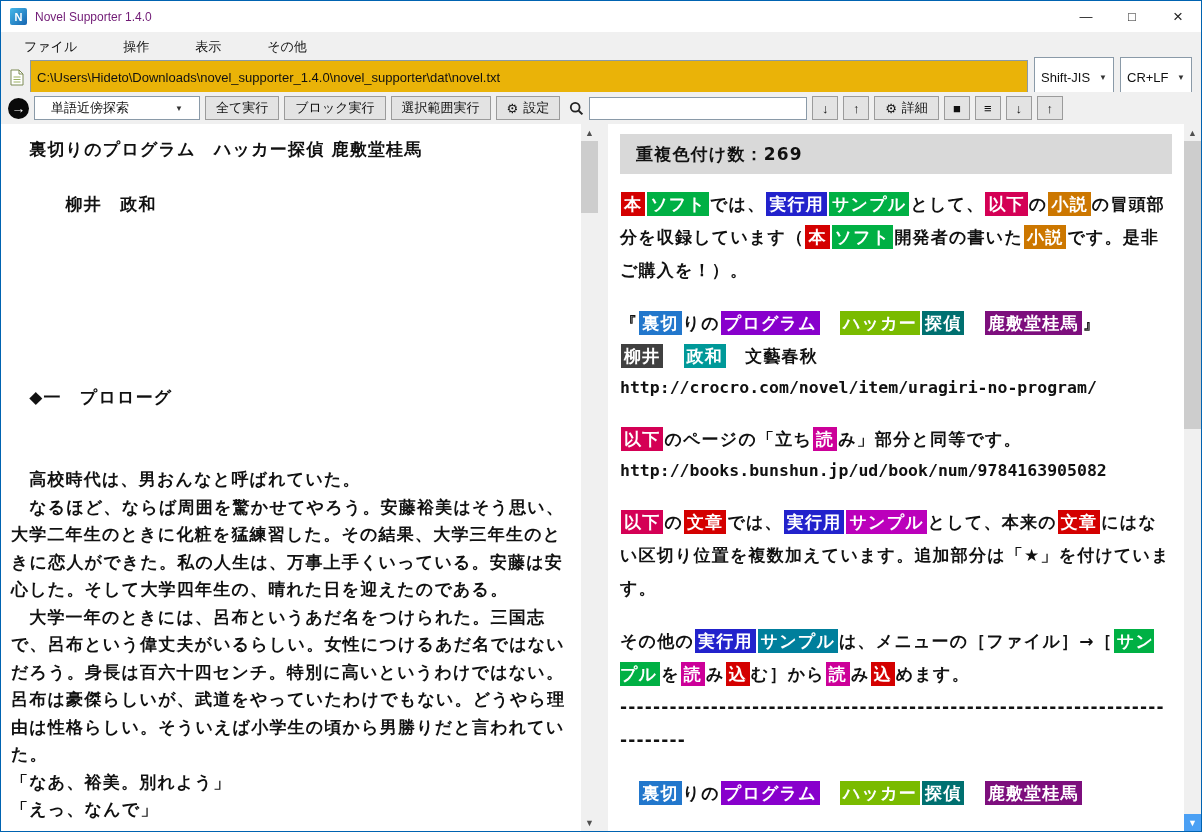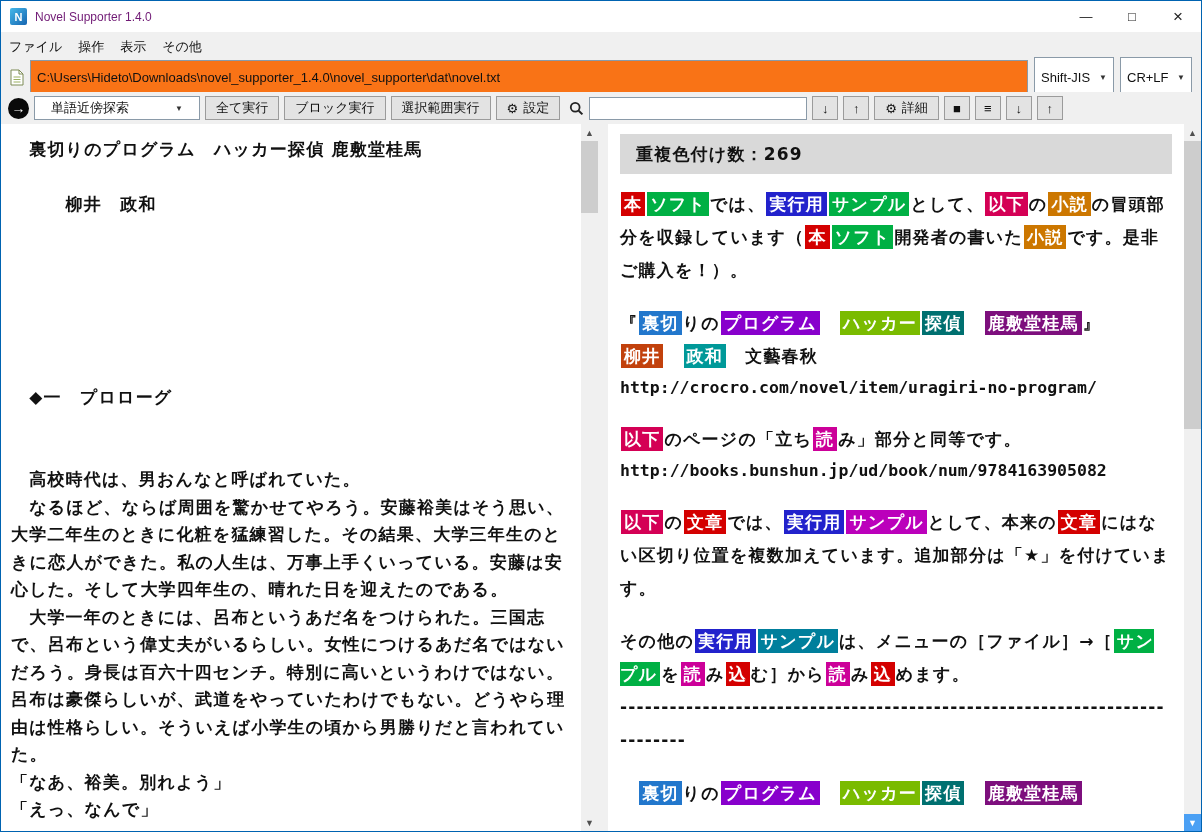--- a/index.html
+++ b/index.html
@@ -14,26 +14,26 @@
               color: #fff; font-size: 11px; font-weight: bold;
               display: flex; align-items: center; justify-content: center; }
   .title-text { margin-left: 8px; font-size: 12px; color: #701a75; flex: 1; }
   .win-controls { display: flex; height: 100%; }
   .win-btn { width: 46px; height: 100%; display: flex; align-items: center; justify-content: center;
              font-size: 13px; color: #222; }
   .win-btn.close { font-size: 17px; }
 
   
   .menubar { height: 30px; flex: none; background: #f0f0f0; display: flex; align-items: center; font-size: 13px; }
-  .menu-item { padding: 0 8px; height: 100%; display: flex; align-items: center; color: #111; cursor: default; font-family: Liberation Serif, serif; }
+  .menu-item { padding: 0 23px; height: 100%; display: flex; align-items: center; color: #111; cursor: default; font-family: Liberation Serif, serif; }
 
   
   .pathbar { height: 30px; flex: none; background: #f0f0f0; display: flex; align-items: center; gap: 6px; padding: 0 9px; }
   .file-icon { flex: none; display: flex; }
-  .path-input { flex: 1; height: 31px; border: 1px solid #8a9aa8; background: #f97316;
+  .path-input { flex: 1; height: 31px; border: 1px solid #8a9aa8; background: #eab308;
                 font-size: 13px; padding: 16px 6px; font-family: inherit; color: #111; }
   .mini-select { height: 40px; background: #fff; border: 1px solid #8a9aa8; display: flex;
                  align-items: center; justify-content: space-between; font-size: 13px;
                  padding: 0 6px; gap: 8px; color: #111; }
   .mini-select.enc { width: 80px; } .mini-select.eol { width: 72px; }
   .caret { font-size: 8px; color: #333; }
 
   
   .toolbar { height: 32px; flex: none; background: #f0f0f0; display: flex; align-items: center; gap: 5px; padding: 0 7px; }
   .circle-btn { width: 21px; height: 21px; flex: none; border-radius: 50%; background: #0a0a0a; color: #fff;
@@ -200,21 +200,21 @@
 
     <div class="splitter"></div>
 
     <div class="pane results-pane">
       <div class="results-body">
         <div class="res-header">重複色付け数：269</div>
         <div>
             <div class="res-para"><span class="hl" style="background-color: rgb(212, 0, 0);">本</span><span class="hl" style="background-color: rgb(0, 176, 68);">ソフト</span><span>では、</span><span class="hl" style="background-color: rgb(34, 34, 204);">実行用</span><span class="hl" style="background-color: rgb(0, 176, 68);">サンプル</span><span>として、</span><span class="hl" style="background-color: rgb(212, 0, 85);">以下</span><span>の</span><span class="hl" style="background-color: rgb(204, 119, 0);">小説</span><span>の冒頭部分を収録しています（</span><span class="hl" style="background-color: rgb(212, 0, 0);">本</span><span class="hl" style="background-color: rgb(0, 176, 68);">ソフト</span><span>開発者の書いた</span><span class="hl" style="background-color: rgb(204, 119, 0);">小説</span><span>です。是非ご購入を！）。</span></div>
             <div class="res-para blank"></div>
             <div class="res-para"><span>『</span><span class="hl" style="background-color: rgb(34, 119, 204);">裏切</span><span>りの</span><span class="hl" style="background-color: rgb(136, 0, 204);">プログラム</span><span>　</span><span class="hl" style="background-color: rgb(122, 187, 0);">ハッカー</span><span class="hl" style="background-color: rgb(0, 112, 112);">探偵</span><span>　</span><span class="hl" style="background-color: rgb(125, 15, 125);">鹿敷堂桂馬</span><span>』</span></div>
-            <div class="res-para"><span class="hl" style="background-color: #c2410c;">柳井</span><span>　</span><span class="hl" style="background-color: rgb(0, 153, 153);">政和</span><span>　文藝春秋</span></div>
+            <div class="res-para"><span class="hl" style="background-color: #404040;">柳井</span><span>　</span><span class="hl" style="background-color: rgb(0, 153, 153);">政和</span><span>　文藝春秋</span></div>
             <div class="res-para mono"><span>http://crocro.com/novel/item/uragiri-no-program/</span></div>
             <div class="res-para blank"></div>
             <div class="res-para"><span class="hl" style="background-color: rgb(212, 0, 85);">以下</span><span>のページの「立ち</span><span class="hl" style="background-color: rgb(204, 0, 153);">読</span><span>み」部分と同等です。</span></div>
             <div class="res-para mono"><span>http://books.bunshun.jp/ud/book/num/9784163905082</span></div>
             <div class="res-para blank"></div>
             <div class="res-para"><span class="hl" style="background-color: rgb(212, 0, 85);">以下</span><span>の</span><span class="hl" style="background-color: rgb(212, 0, 0);">文章</span><span>では、</span><span class="hl" style="background-color: rgb(34, 34, 204);">実行用</span><span class="hl" style="background-color: rgb(187, 0, 187);">サンプル</span><span>として、本来の</span><span class="hl" style="background-color: rgb(212, 0, 0);">文章</span><span>にはない区切り位置を複数加えています。追加部分は「★」を付けています。</span></div>
             <div class="res-para blank"></div>
             <div class="res-para"><span>その他の</span><span class="hl" style="background-color: rgb(34, 34, 204);">実行用</span><span class="hl" style="background-color: rgb(0, 127, 156);">サンプル</span><span>は、メニューの［ファイル］→［</span><span class="hl" style="background-color: rgb(0, 176, 68);">サンプル</span><span>を</span><span class="hl" style="background-color: rgb(204, 0, 153);">読</span><span>み</span><span class="hl" style="background-color: rgb(212, 0, 0);">込</span><span>む］から</span><span class="hl" style="background-color: rgb(204, 0, 153);">読</span><span>み</span><span class="hl" style="background-color: rgb(212, 0, 0);">込</span><span>めます。</span></div>
             <div class="res-para"><span>--------------------------------------------------------------------------</span></div>
             <div class="res-para blank"></div>

